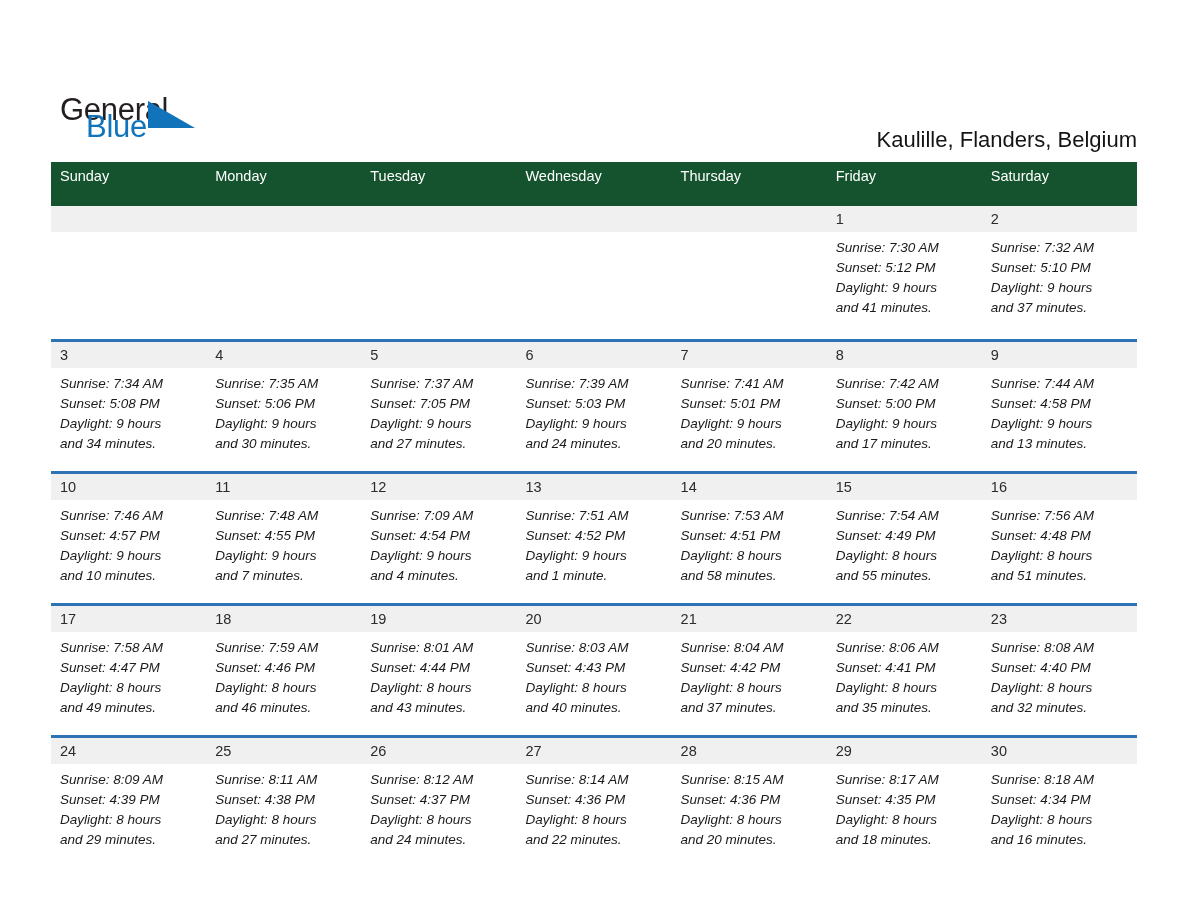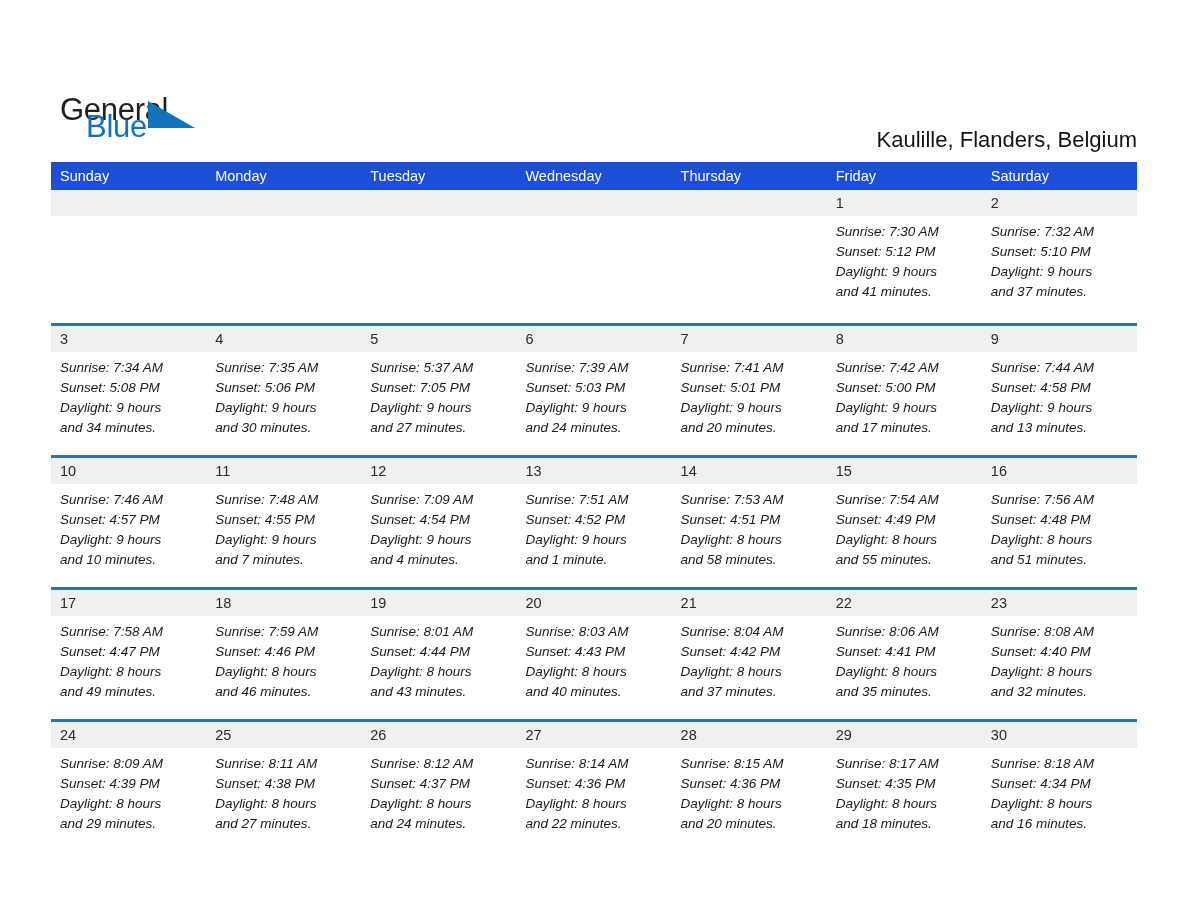--- a/index.html
+++ b/index.html
@@ -88,22 +88,22 @@
     white-space: nowrap;
   }
 
   
   .calendar {
     width: 1086px;
     margin-top: 8px;
   }
   .weekdays {
     display: flex;
-    background: #1d4ed8;
-    height: 28px;
+    background: #14532d;
+    height: 44px;
   }
   .weekday {
     flex: 1 1 0;
     color: #ffffff;
     font-size: 14.5px;
     line-height: 28px;
     padding-left: 9px;
     box-sizing: border-box;
     white-space: nowrap;
   }
@@ -220,21 +220,21 @@
             <div class="info">
               <div>Sunrise: 7:35 AM</div>
               <div>Sunset: 5:06 PM</div>
               <div>Daylight: 9 hours</div>
               <div>and 30 minutes.</div>
             </div>
           </div>
           <div class="daycell">
             <div class="daynum">5</div>
             <div class="info">
-              <div>Sunrise: 5:37 AM</div>
+              <div>Sunrise: 7:37 AM</div>
               <div>Sunset: 7:05 PM</div>
               <div>Daylight: 9 hours</div>
               <div>and 27 minutes.</div>
             </div>
           </div>
           <div class="daycell">
             <div class="daynum">6</div>
             <div class="info">
               <div>Sunrise: 7:39 AM</div>
               <div>Sunset: 5:03 PM</div>

